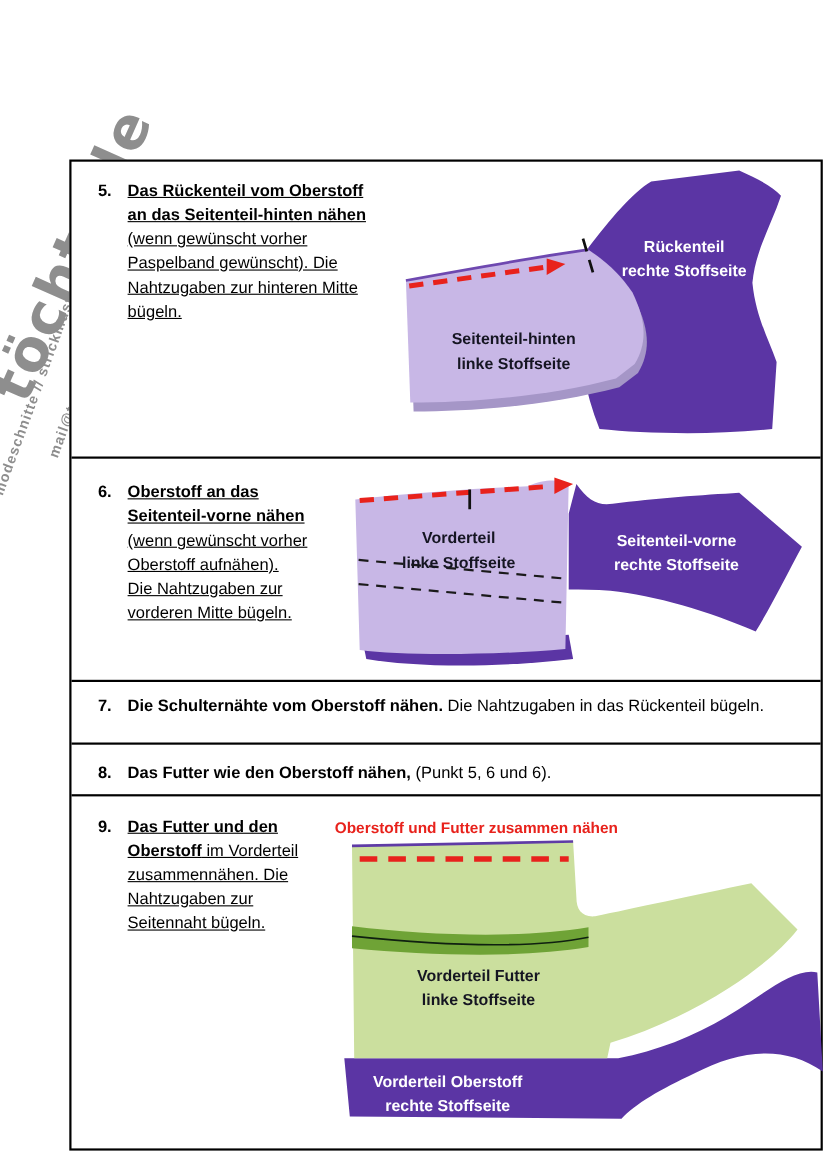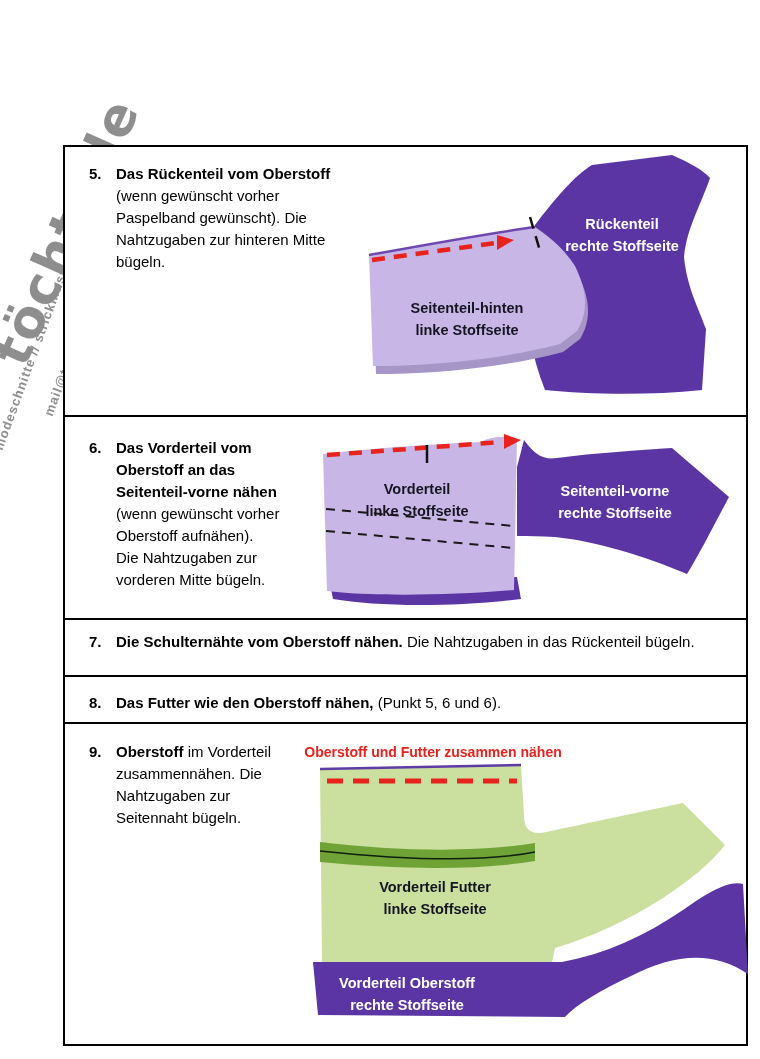--- a/index.html
+++ b/index.html
@@ -22,21 +22,21 @@
   .s6,.s7,.s8,.s9{border-top:2px solid #000;}
   .s5{height:268px}.s6{height:203px}.s7{height:57px}.s8{height:47px}.s9{height:326px}
 
   .step{position:absolute;display:flex;gap:9px;font-size:15px;line-height:22px;z-index:2;}
   .s5 .step{left:24px;top:16px}
   .s6 .step{left:24px;top:20px}
   .s7 .step{left:24px;top:11px}
   .s8 .step{left:24px;top:15px}
   .s9 .step{left:24px;top:17px}
   .num{font-weight:bold;width:18px;flex:none;}
-  .ln{white-space:nowrap;}
+  .ln{white-space:nowrap;text-decoration:underline;}
   .flow{width:608px;}
   b{font-weight:bold;}
 
   .art{position:absolute;left:0;top:0;z-index:1;}
   .lbl{font-weight:bold;font-size:14.5px;font-family:"Liberation Sans",sans-serif;}
   .cap{font-weight:bold;font-size:14px;font-family:"Liberation Sans",sans-serif;}
 </style>
 </head>
 <body>
 
@@ -46,20 +46,21 @@
   <div class="logo-tagline">modeschnitte // strickmuster // workshops</div>
   <div class="logo-email">mail@toechterle.de</div>
 
   <div class="doc">
 
     <section class="s5">
       <div class="step">
         <div class="num">5.</div>
         <div>
           <div class="ln"><b>Das Rückenteil vom Oberstoff</b><span></span></div>
+          <div class="ln"><b>an das Seitenteil-hinten nähen</b><span></span></div>
           <div class="ln"><b></b><span>(wenn gewünscht vorher</span></div>
           <div class="ln"><b></b><span>Paspelband gewünscht). Die</span></div>
           <div class="ln"><b></b><span>Nahtzugaben zur hinteren Mitte</span></div>
           <div class="ln"><b></b><span>bügeln.</span></div>
         </div>
       </div>
       <svg class="art" width="685" height="264" viewBox="0 0 685 264">
         <path fill="#5b35a4" d="M 470 78 C 490 52 510 28 527 18 L 607 8 C 625 16 638 23 645 31 C 636 58 622 80 619 110 C 622 140 633 160 641 182 L 637 243 C 580 249 520 247 480 243 C 456 182 456 120 470 78 Z"></path>
         <path fill="#a596c7" d="M 307 115 C 373 103 443 91 473 87 C 491 99 503 112 513 127 C 525 152 527 172 515 192 L 498 205 C 433 222 363 227 311 227 Z"></path>
         <path fill="#c8b7e6" d="M 304 108 C 370 96 440 84 470 80 C 488 92 500 104 510 119 C 522 144 524 164 512 184 L 495 197 C 430 214 360 219 308 219 Z"></path>
@@ -71,21 +72,20 @@
         <text class="lbl" x="557" y="104" fill="#fff" text-anchor="middle">rechte Stoffseite</text>
         <text class="lbl" x="402" y="166" fill="#151522" text-anchor="middle">Seitenteil-hinten</text>
         <text class="lbl" x="402" y="188" fill="#151522" text-anchor="middle">linke Stoffseite</text>
       </svg>
     </section>
 
     <section class="s6">
       <div class="step">
         <div class="num">6.</div>
         <div>
-          <div class="ln"><b>Das Vorderteil vom</b><span></span></div>
           <div class="ln"><b>Oberstoff an das</b><span></span></div>
           <div class="ln"><b>Seitenteil-vorne nähen</b><span></span></div>
           <div class="ln"><b></b><span>(wenn gewünscht vorher</span></div>
           <div class="ln"><b></b><span>Oberstoff aufnähen).</span></div>
           <div class="ln"><b></b><span>Die Nahtzugaben zur</span></div>
           <div class="ln"><b></b><span>vorderen Mitte bügeln.</span></div>
         </div>
       </div>
       <svg class="art" width="685" height="199" viewBox="0 0 685 199">
         <path fill="#5b35a4" d="M 266 172 L 452 160 L 456 182 C 380 191 310 189 268 182 Z"></path>
@@ -114,20 +114,21 @@
       <div class="step">
         <div class="num">8.</div>
         <div class="flow"><b>Das Futter wie den Oberstoff nähen,</b><span> (Punkt 5, 6 und 6).</span></div>
       </div>
     </section>
 
     <section class="s9">
       <div class="step">
         <div class="num">9.</div>
         <div>
+          <div class="ln"><b>Das Futter und den</b><span></span></div>
           <div class="ln"><b>Oberstoff</b><span> im Vorderteil</span></div>
           <div class="ln"><b></b><span>zusammennähen. Die</span></div>
           <div class="ln"><b></b><span>Nahtzugaben zur</span></div>
           <div class="ln"><b></b><span>Seitennaht bügeln.</span></div>
         </div>
       </div>
       <svg class="art" width="685" height="322" viewBox="0 0 685 322">
         <path fill="#5b35a4" d="M 248 238 L 497 238 C 540 230 580 212 618 186 C 640 171 662 156 678 160 L 683 250 C 648 226 608 230 566 252 C 536 266 512 280 500 293 L 253 291 Z"></path>
         <path fill="#cbdf9e" d="M 255 45 L 456 41 L 459 92 C 459 103 464 110 476 109 C 510 102 565 90 618 79 L 660 121 C 646 139 624 157 598 174 C 562 197 526 213 490 224 L 487 238 L 257 238 Z"></path>
         <path fill="none" stroke="#5f3ba6" stroke-width="2.5" d="M 255 45 L 456 41"></path>

